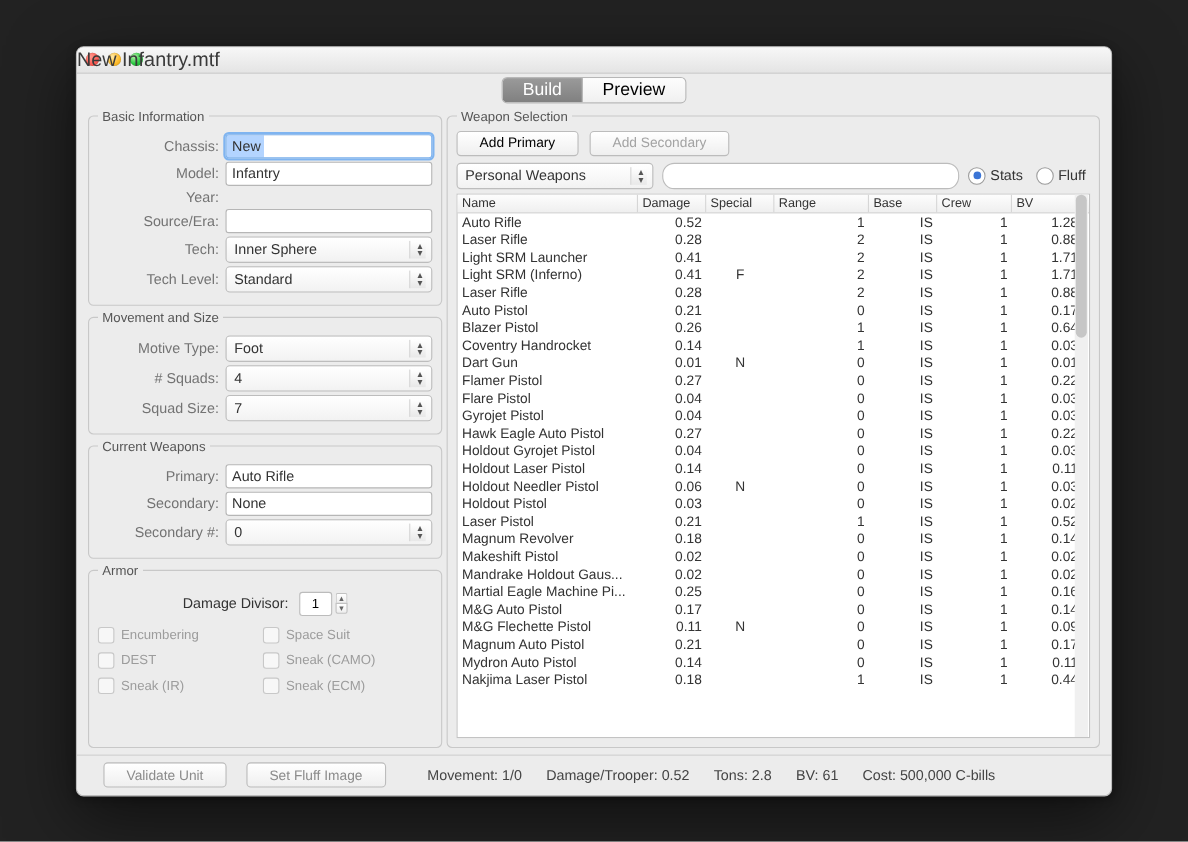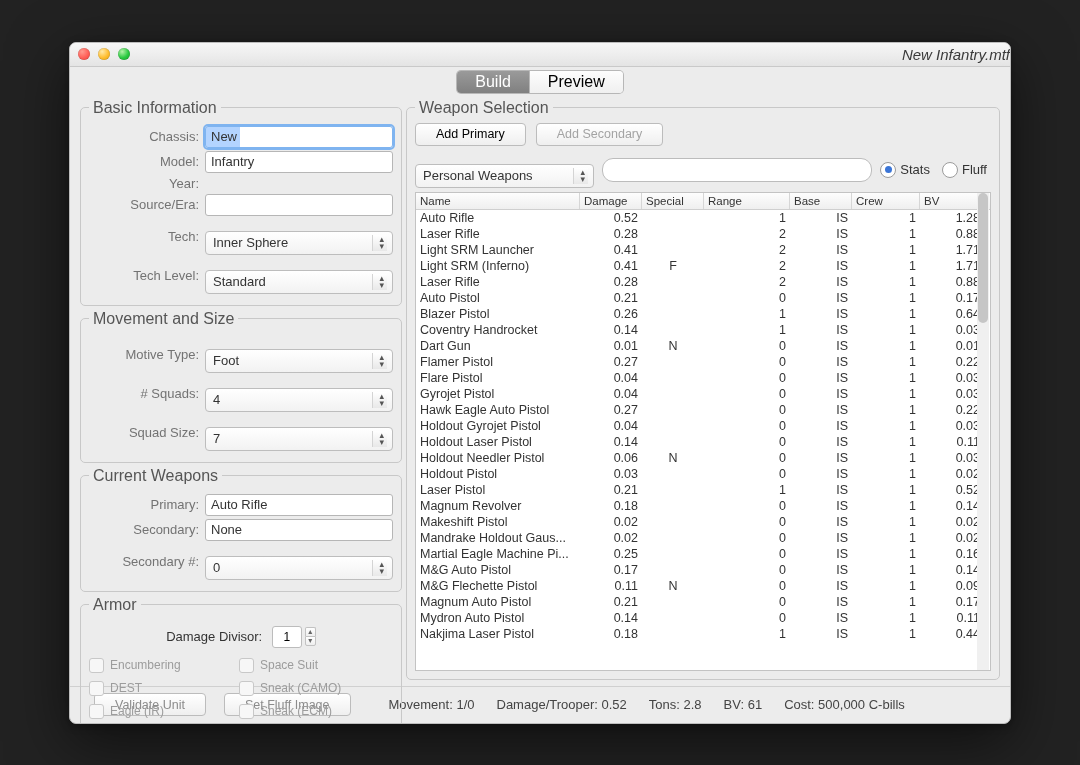--- a/index.html
+++ b/index.html
@@ -41,25 +41,24 @@
   .tl {
     width: 12px; height: 12px; border-radius: 50%;
     box-shadow: inset 0 0 1px rgba(0,0,0,.4);
   }
   .tl.red { background: radial-gradient(circle at 35% 30%, #ff9a8f, #ff5f57 55%, #e8413a); }
   .tl.yel { background: radial-gradient(circle at 35% 30%, #ffe9a7, #ffbd2e 55%, #e1a00e); }
   .tl.grn { background: radial-gradient(circle at 35% 30%, #b3f2a7, #28c940 55%, #1aa32b); }
   .title {
     position: absolute;
     left: 0; right: 0;
-    text-align: right;
-    font-size: 15px;
+    text-align: left;
+    font-size: 18px;
     color: #3a3a3a;
     pointer-events: none;
-    font-style: italic;
   }
 
   .seg-wrap {
     display: flex;
     justify-content: center;
     padding: 4px 0 6px;
   }
   .seg {
     display: inline-flex;
     border-radius: 4px;
@@ -90,21 +89,21 @@
   .col-right { flex: 1; display: flex; flex-direction: column; margin-left: 4px; min-width: 0;}
 
   fieldset.group {
     border: 1px solid #c8c8c8;
     border-radius: 5px;
     margin: 4px 0 0 0;
     padding: 6px 8px 8px 8px;
     position: relative;
   }
   fieldset.group > legend {
-    font-size: 16px;
+    font-size: 12px;
     color: #555;
     padding: 0 4px;
   }
 
   .row {
     display: flex;
     align-items: center;
     margin: 3px 0;
   }
   .row label.lbl {
@@ -132,21 +131,20 @@
     height: 22px;
     position: relative;
     border: 1px solid #bdbdbd;
     border-radius: 4px;
     background: linear-gradient(#ffffff,#f2f2f2);
     padding: 0 20px 0 7px;
     display: flex;
     align-items: center;
     font-size: 13px;
     cursor: pointer;
-    margin-top: 12px;
   }
   .select::after {
     content: "";
     position: absolute;
     right: 5px; top: 3px; bottom: 3px;
     width: 14px;
     border-left: 1px solid #d4d4d4;
     background:
       linear-gradient(#fff,#e8e8e8);
   }
@@ -433,21 +431,21 @@
           <label class="check">
               <span class="box"></span>
               <span>DEST</span>
             </label>
           <label class="check">
               <span class="box"></span>
               <span>Sneak (CAMO)</span>
             </label>
           <label class="check">
               <span class="box"></span>
-              <span>Eagle (IR)</span>
+              <span>Sneak (IR)</span>
             </label>
           <label class="check">
               <span class="box"></span>
               <span>Sneak (ECM)</span>
             </label>
         </div>
       </fieldset>
     </div>
 
     <div class="col-right">

